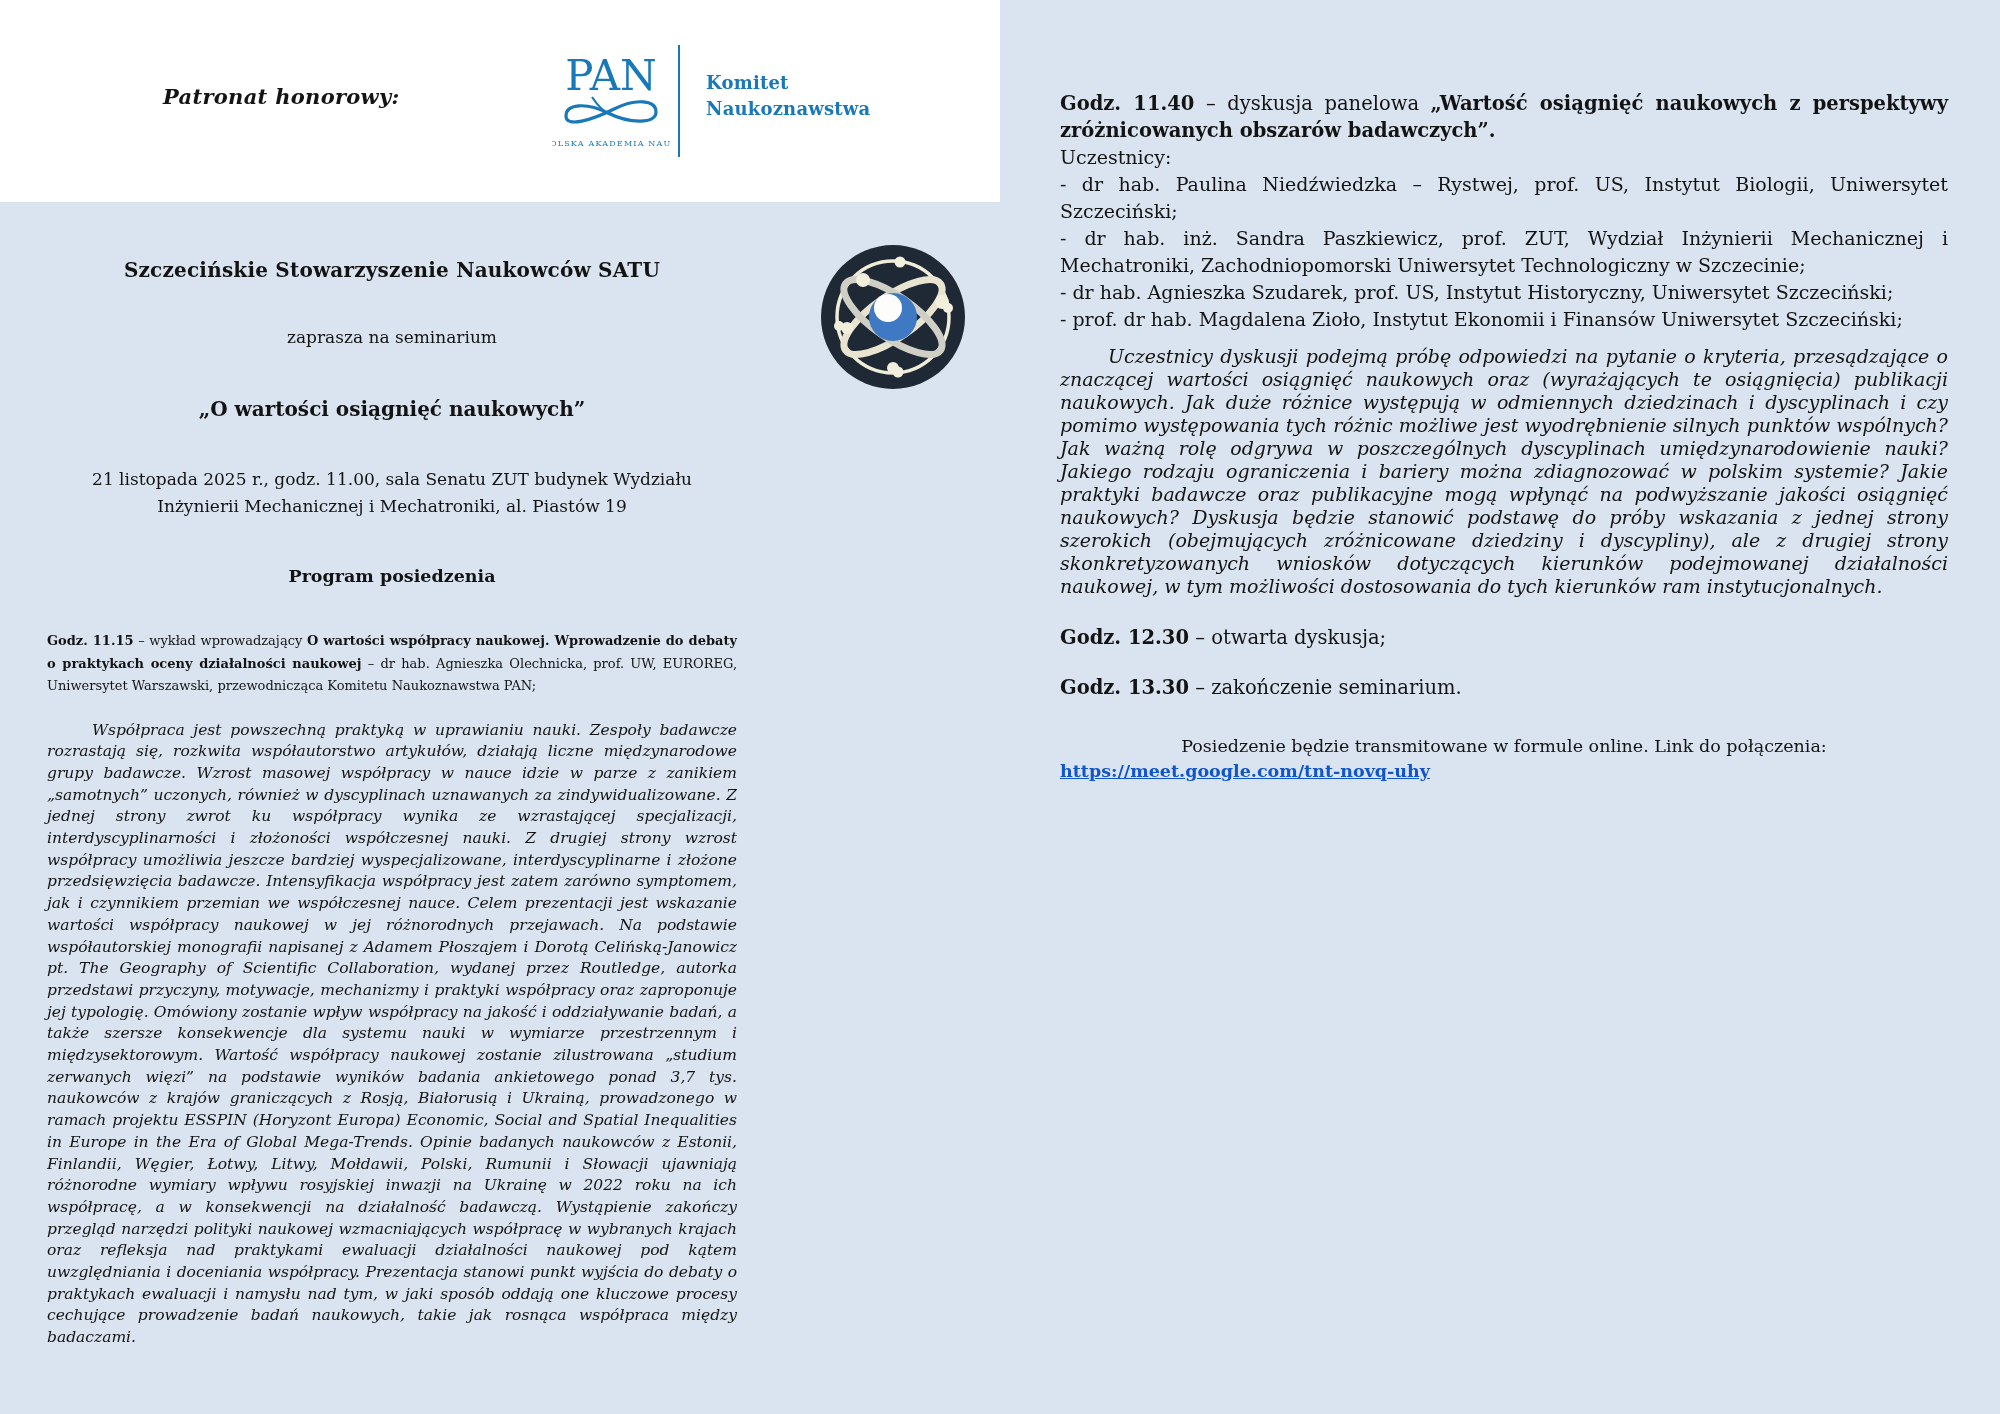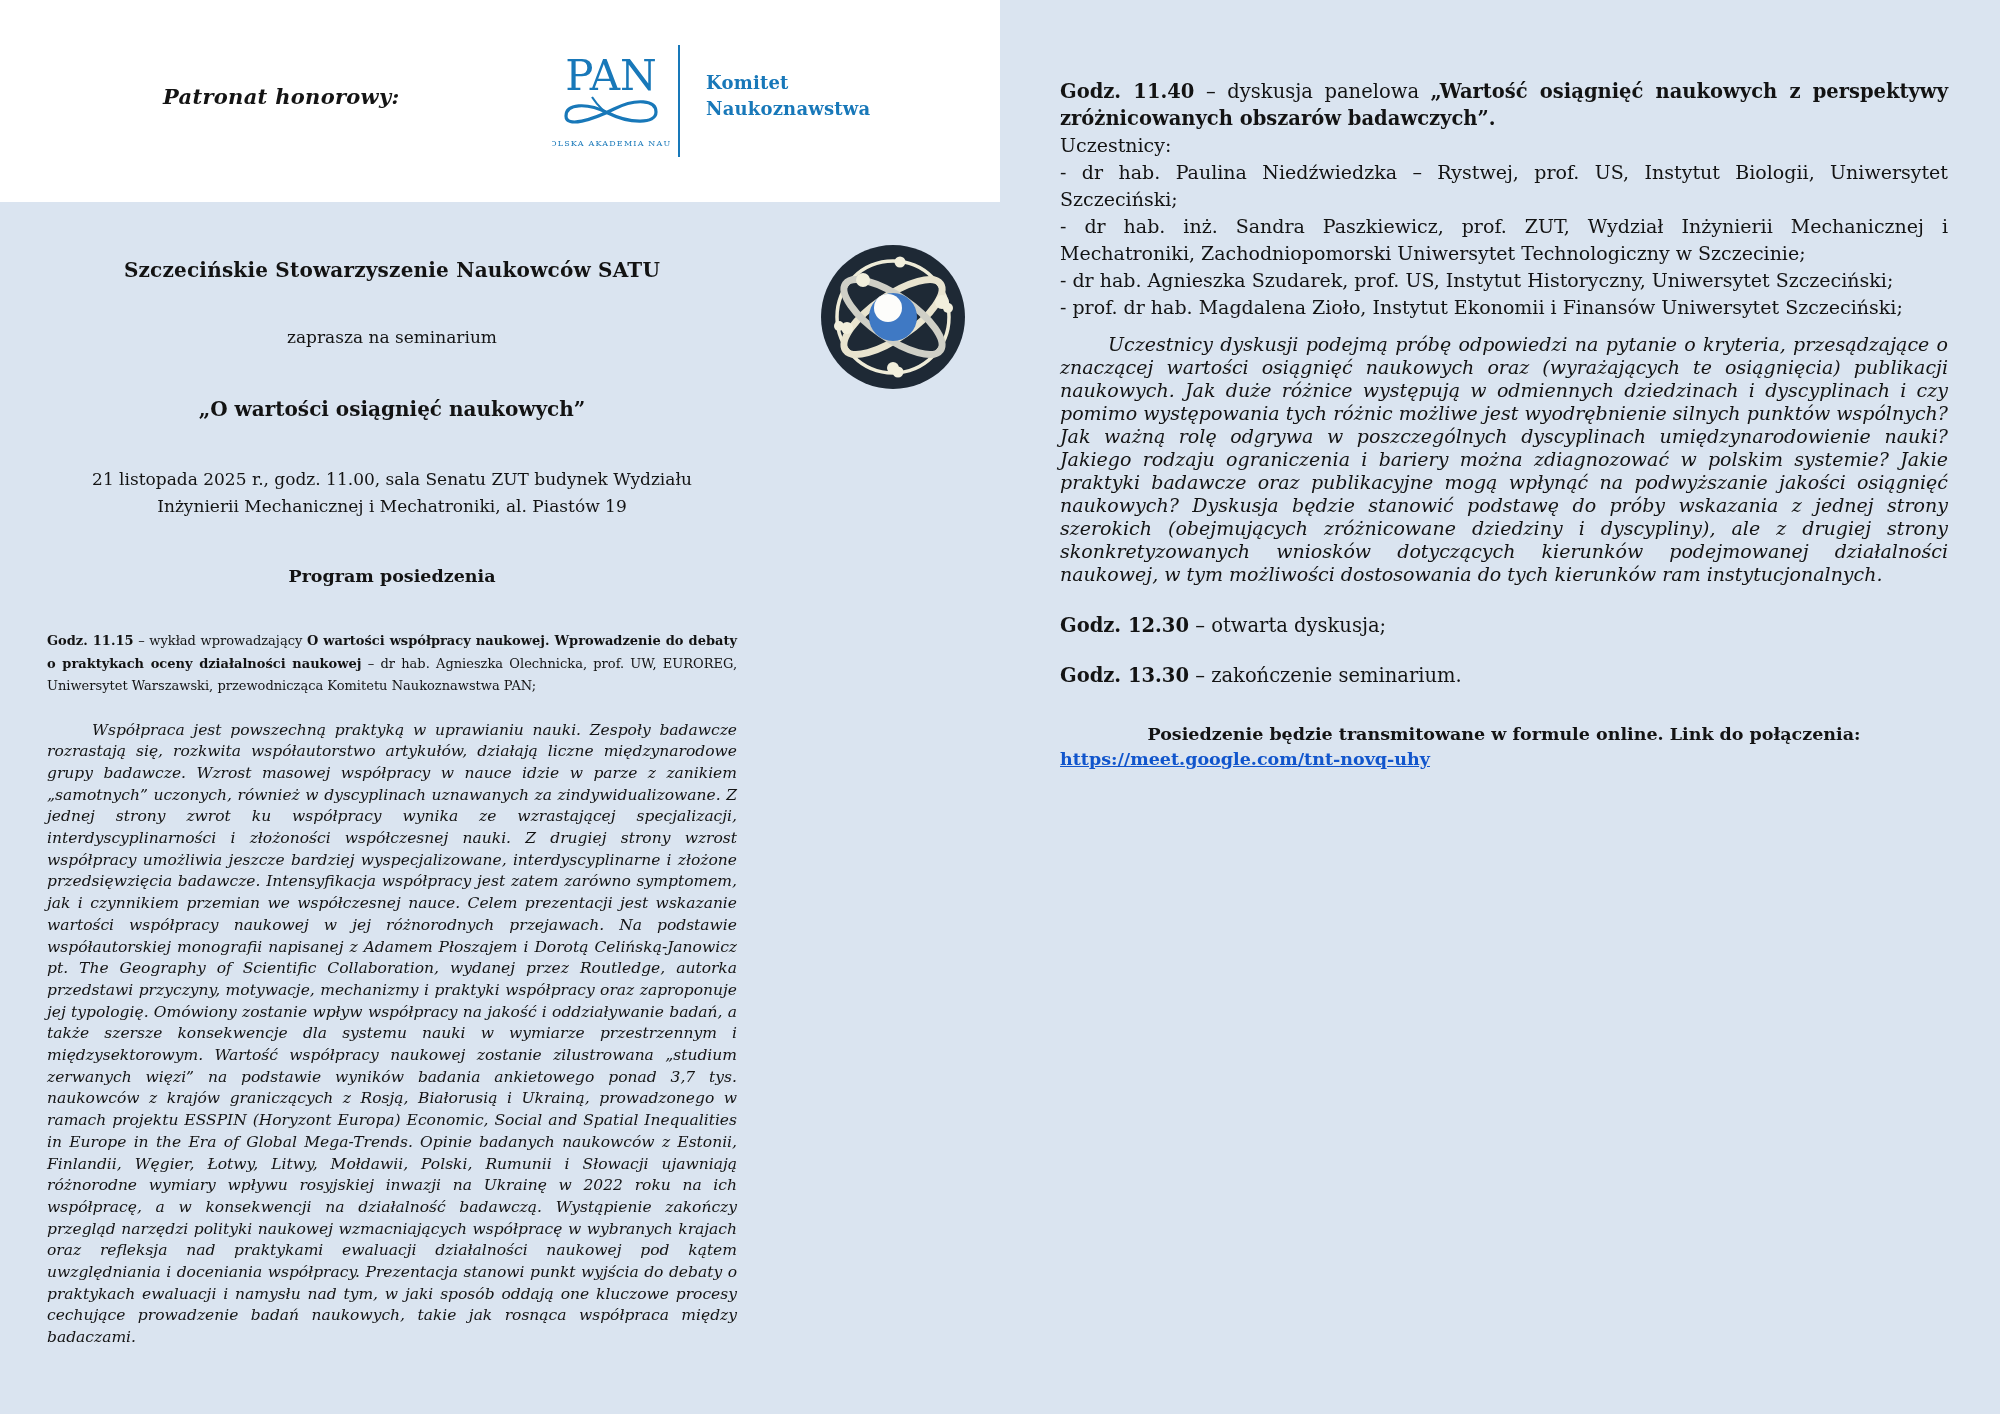--- a/index.html
+++ b/index.html
@@ -23,41 +23,41 @@
   .committee{
     position:absolute;left:706px;top:70px;
     color:#1878b9;font-weight:bold;font-size:18px;line-height:26px;letter-spacing:.2px;
   }
 
   
   .atom{position:absolute;left:818px;top:242px;width:150px;height:150px;}
 
   
   .left-col{position:absolute;left:47px;top:202px;width:690px;}
-  .right-col{position:absolute;left:1060px;top:0;width:888px;}
+  .right-col{position:absolute;left:1060px;top:12px;width:888px;}
   .just{text-align:justify;text-justify:inter-word;}
   .b{font-weight:bold;}
 
   .org-title{margin:56px 0 0;font-size:20px;line-height:24px;font-weight:bold;text-align:center;letter-spacing:.2px;}
   .invite{margin:44px 0 0;font-size:17px;line-height:22px;text-align:center;}
   .seminar-title{margin:48px 0 0;font-size:20px;line-height:26px;font-weight:bold;text-align:center;}
   .event-details{margin:44px auto 0;width:672px;font-size:17px;line-height:27px;text-align:center;}
   .program-heading{margin:44px 0 0;font-size:17.5px;line-height:24px;font-weight:bold;text-align:center;}
 
   .p1100{margin:38px 0 0;font-size:16px;line-height:22.5px;}
   .p1115{margin:42px 0 16px;font-size:13px;line-height:22.5px;}
   .abstract{margin:22px 0 0;font-size:15.5px;line-height:21.7px;font-style:italic;text-indent:45px;}
 
   .p1140{margin:78px 0 0;font-size:19.5px;line-height:27px;}
   .plist-label{font-size:19px;line-height:27px;}
   .plist-item{font-size:19px;line-height:27px;}
   .abstract-r{margin:12px 0 0;font-size:19px;line-height:23px;font-style:italic;text-indent:48px;}
   .p1230{margin:26px 0 0;font-size:19.5px;line-height:27px;}
   .p1330{margin:23px 0 0;font-size:19.5px;line-height:27px;}
-  .online-note{margin:32px 0 0;font-size:17.5px;line-height:26px;font-weight:bold;text-align:center;}
+  .online-note{margin:32px 0 0;font-size:17.5px;line-height:26px;font-weight:normal;text-align:center;}
   .meet-link-line{margin:2px 0 0;text-align:left;}
   .meet-link{
     font-size:17.5px;font-weight:bold;color:#1155cc;
     text-decoration:underline;cursor:pointer;
   }
 </style>
 </head>
 <body>
 
 <div class="page">

